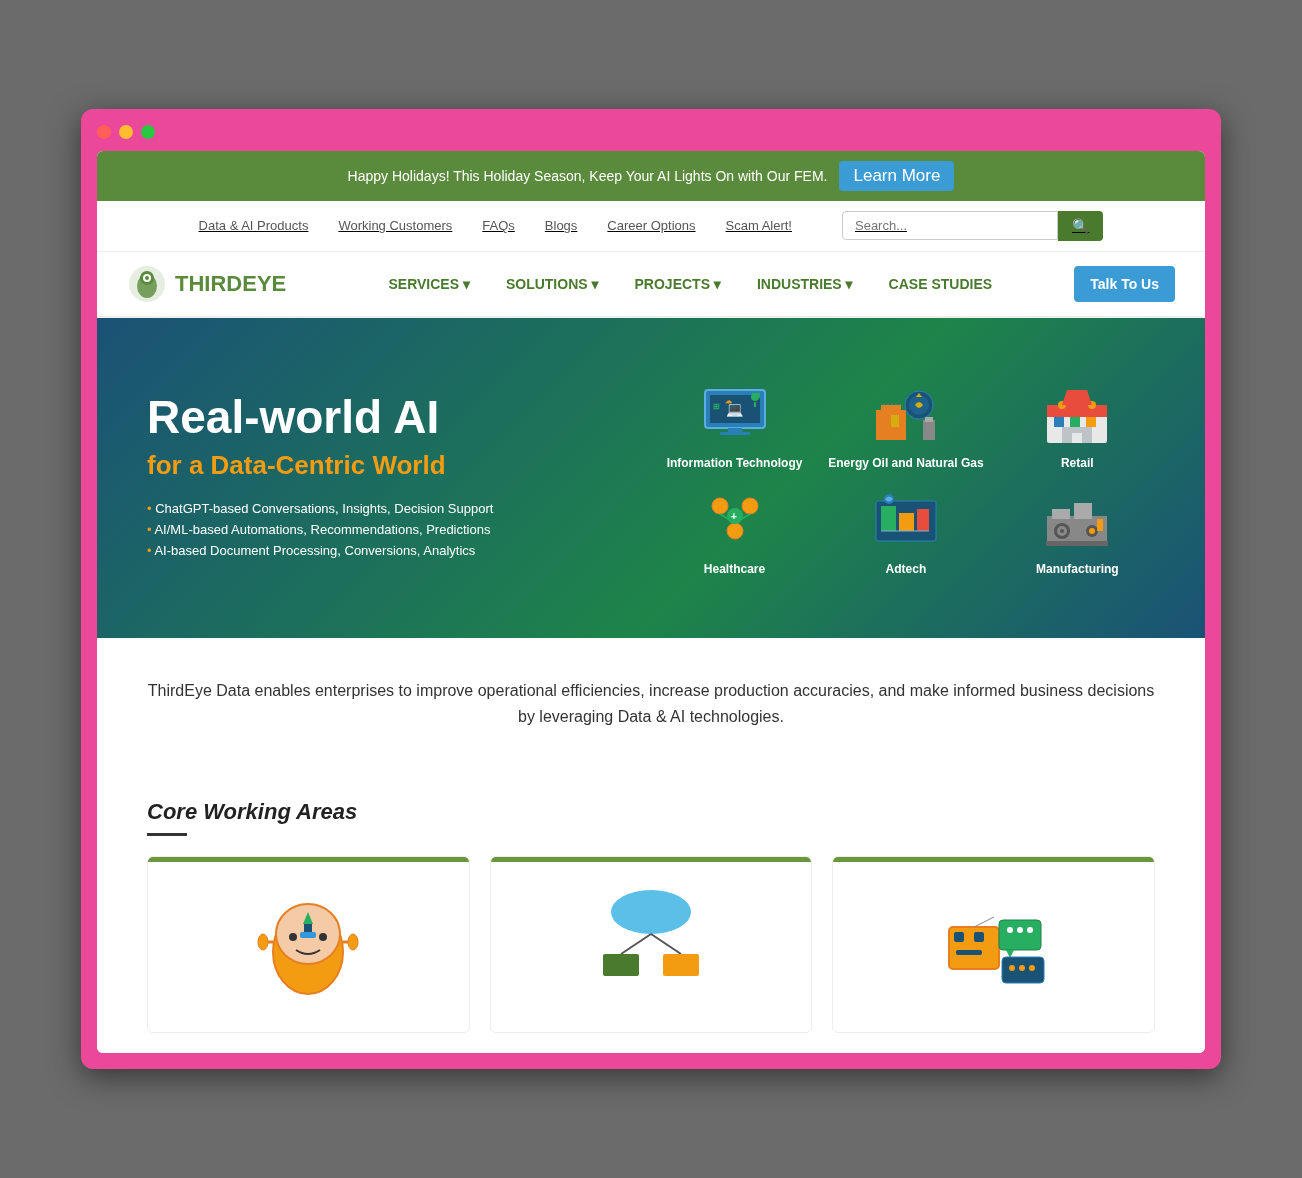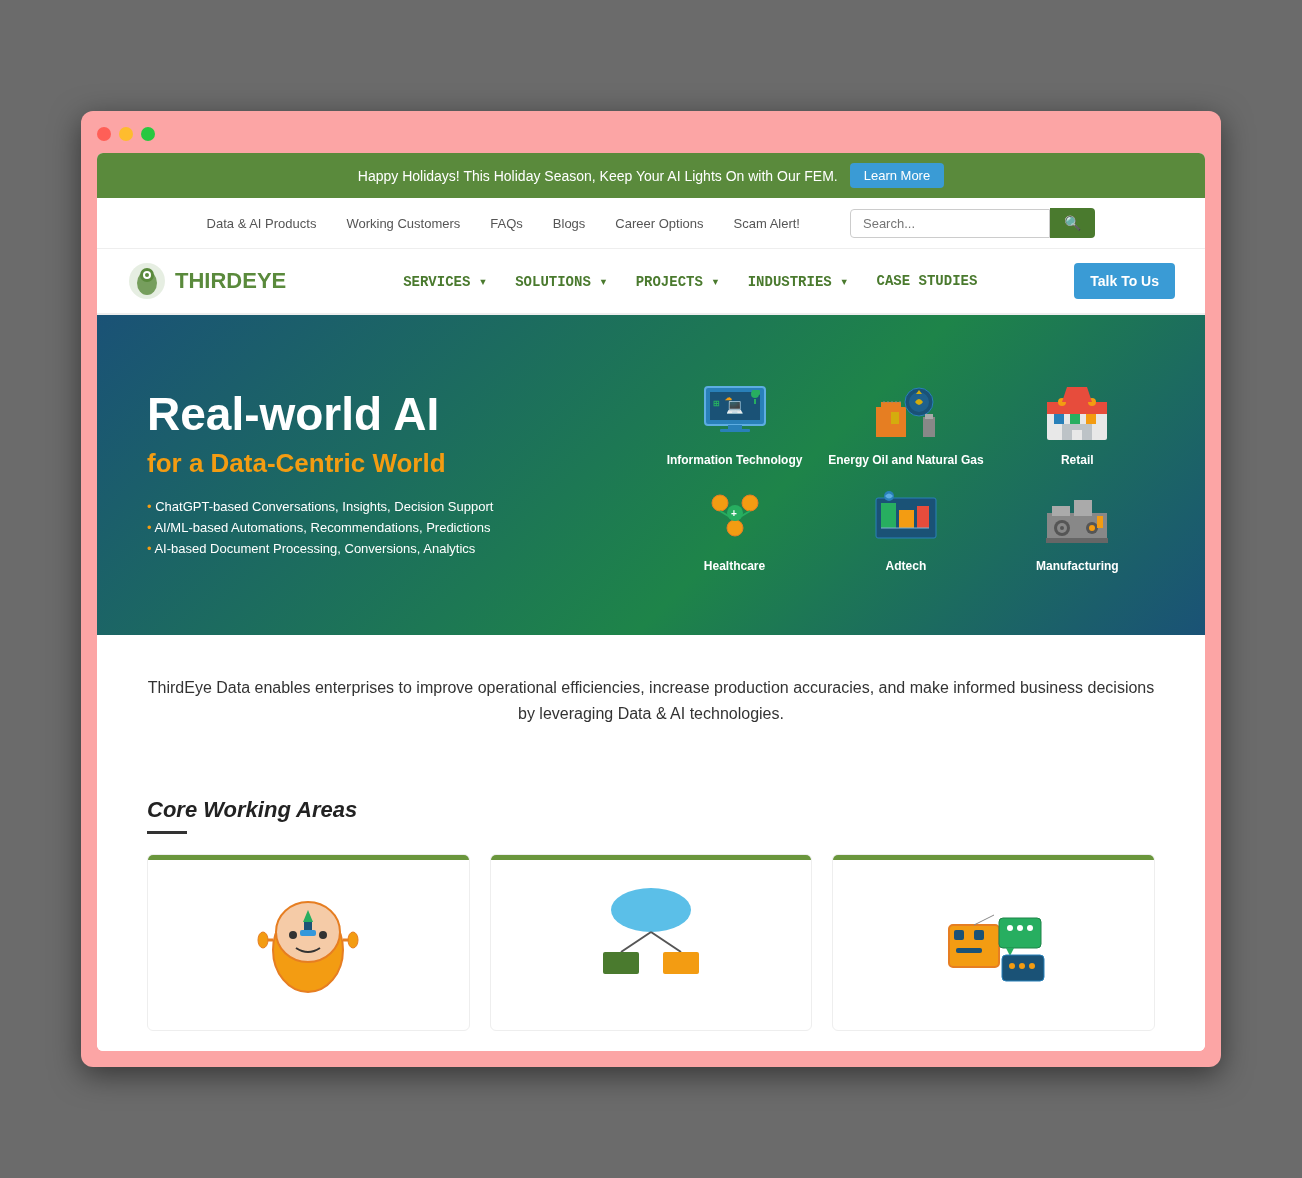--- a/index.html
+++ b/index.html
@@ -6,21 +6,21 @@
     body {
       background: #6b6b6b;
       display: flex;
       justify-content: center;
       align-items: center;
       min-height: 100vh;
       font-family: Arial, sans-serif;
     }
     .browser-window {
       width: 1140px;
-      background: #fca5a5;
+      background: #ec4899;
       border-radius: 12px;
       padding: 16px;
       box-shadow: 0 8px 30px rgba(0,0,0,0.5);
     }
     .browser-chrome {
       display: flex;
       align-items: center;
       margin-bottom: 12px;
       gap: 8px;
     }
@@ -44,49 +44,50 @@
       align-items: center;
       justify-content: center;
       gap: 12px;
     }
     .holiday-banner .learn-more-btn {
       background: #3a9bd5;
       color: #fff;
       border: none;
       padding: 5px 14px;
       border-radius: 4px;
-      font-size: 13px;
+      font-size: 17px;
       cursor: pointer;
     }
     
     .top-nav {
       background: #fff;
       padding: 10px 20px;
       display: flex;
       align-items: center;
       justify-content: center;
       gap: 30px;
       border-bottom: 1px solid #eee;
+      text-decoration: underline;
     }
     .top-nav a {
       color: #555;
       font-size: 13px;
       text-decoration: none;
     }
     .search-bar {
       display: flex;
       align-items: center;
       margin-left: 20px;
     }
     .search-bar input {
       padding: 6px 12px;
       border: 1px solid #ccc;
       border-radius: 4px 0 0 4px;
       font-size: 13px;
-      width: 200px;
+      width: 216px;
       outline: none;
     }
     .search-bar button {
       background: #4a7a2e;
       border: none;
       color: #fff;
       padding: 7px 14px;
       cursor: pointer;
       border-radius: 0 4px 4px 0;
       font-size: 14px;
@@ -112,24 +113,23 @@
       color: #333;
     }
     .logo-text span { color: #5a8a3c; }
     .logo-icon {
       width: 40px;
       height: 40px;
     }
     .main-nav-links {
       display: flex;
       align-items: center;
-      gap: 28px;
+      gap: 36px;
       flex: 1;
       justify-content: center;
-      font-family: Liberation Mono, monospace;
     }
     .main-nav-links a {
       color: #4a7a2e;
       font-size: 14px;
       font-weight: bold;
       text-decoration: none;
       text-transform: uppercase;
     }
     .talk-btn {
       background: #3a9bd5;

